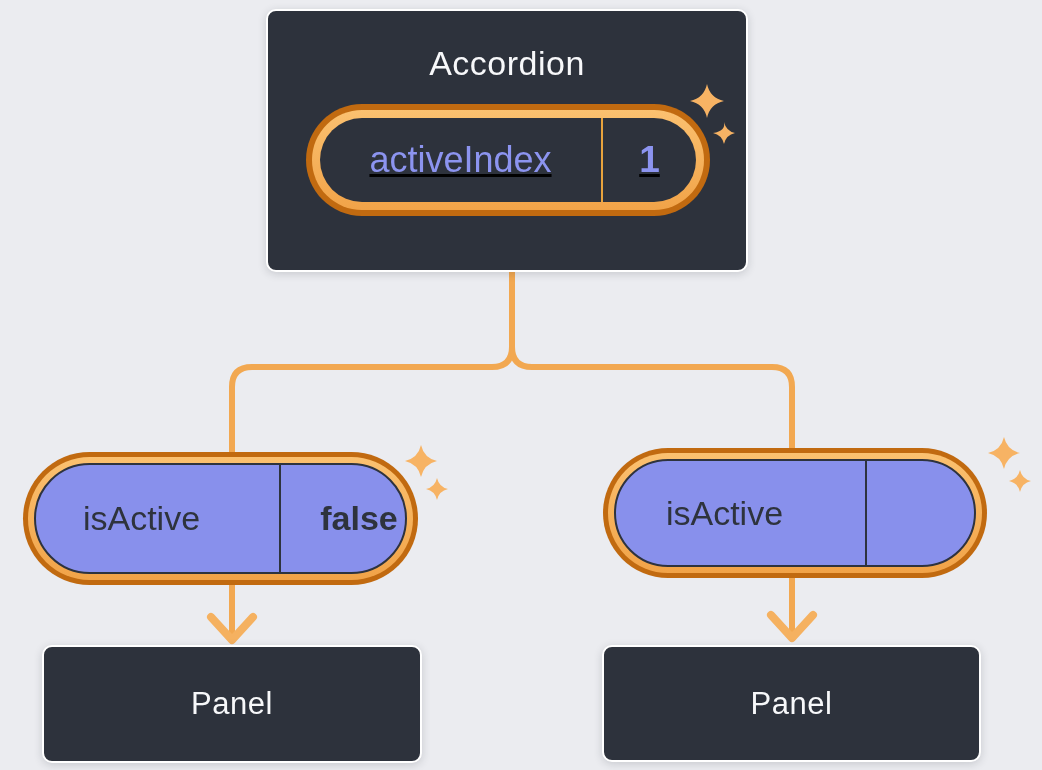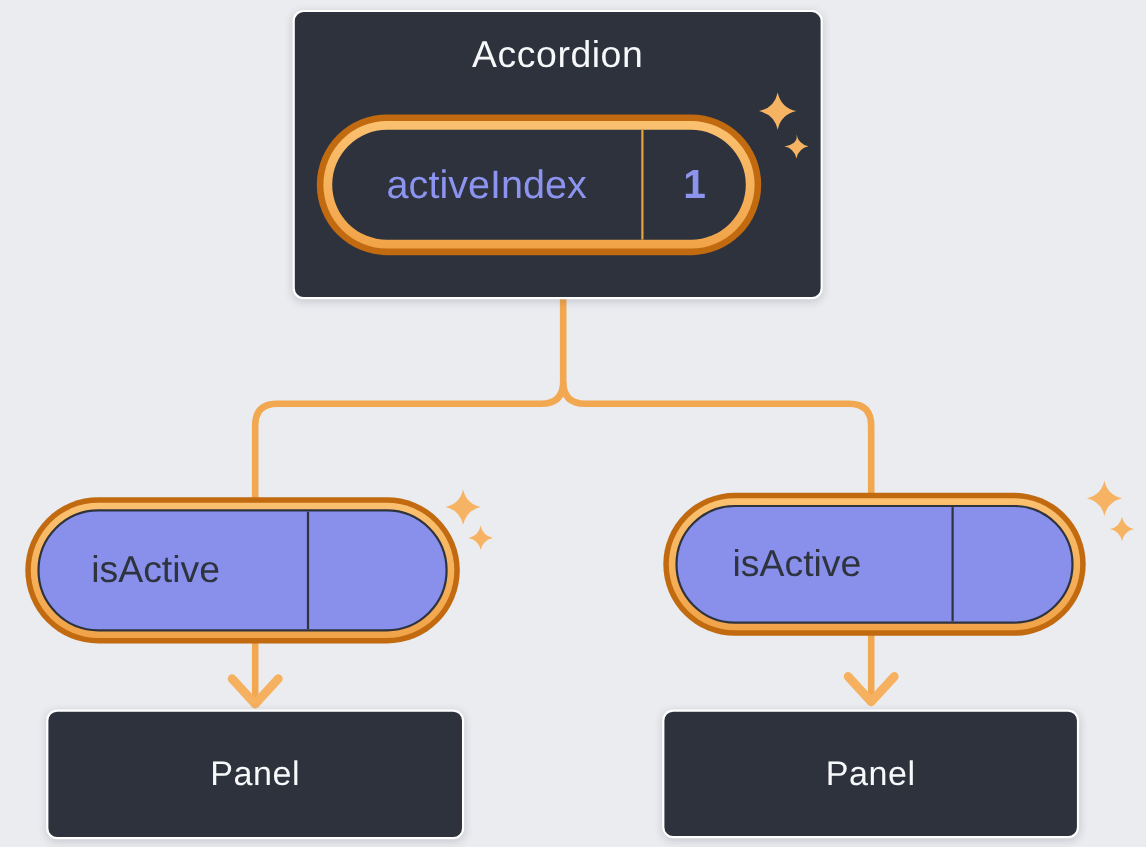--- a/index.html
+++ b/index.html
@@ -23,21 +23,21 @@
     box-sizing: border-box;
     box-shadow: 0 2px 8px rgba(40,45,55,0.18);
     z-index: 2;
     color: #F7F8FA;
   }
   .card.accordion { left: 266px; top: 9px; width: 482px; height: 263px; }
   .card-title {
     text-align: center;
     font-size: 34px;
     line-height: 40px;
-    margin-top: 19px;
+    margin-top: 32px;
     color: #F7F8FA;
     letter-spacing: 0.5px;
   }
   .card.panel { display: flex; align-items: center; justify-content: center; }
   .card.panel-left  { left: 42px;  top: 645px; width: 380px; height: 118px; }
   .card.panel-right { left: 602px; top: 645px; width: 379px; height: 117px; }
   .panel-title { font-size: 31px; letter-spacing: 0.5px; }
 
   
   .pill-outer {
@@ -54,21 +54,21 @@
     background: linear-gradient(180deg, #FBC170 0%, #F1A348 100%);
   }
   .pill-body {
     width: 100%; height: 100%;
     border-radius: 999px;
     box-sizing: border-box;
     display: flex;
     align-items: stretch;
     overflow: hidden;
   }
-  .pill-outer.root-pill { left: 288px; top: 104px; width: 404px; height: 128px; padding: 6px; }
+  .pill-outer.root-pill { left: 306px; top: 104px; width: 404px; height: 112px; padding: 6px; text-decoration: underline; }
   .root-pill .pill-mid  { padding: 8px; }
   .root-pill .pill-body { background: #2D323C; }
   .root-pill .pill-name  { flex: 1; display: flex; align-items: center; justify-content: center; color: #8C94F0; font-size: 36px; }
   .root-pill .pill-sep   { width: 2px; background: #E8A33D; }
   .root-pill .pill-value { width: 93px; display: flex; align-items: center; justify-content: center; color: #8C94F0; font-size: 37px; font-weight: 700; }
 
   .pill-outer.state-pill { padding: 5px; }
   .state-pill .pill-mid  { padding: 6px; }
   .state-pill .pill-body { background: #8890EC; border: 2px solid #2E333E; gap: 32px; }
   .state-pill .pill-name  { display: flex; align-items: center; justify-content: center; color: #2E333D; font-size: 34px; }
@@ -114,20 +114,21 @@
         <div class="pill-value">1</div>
       </div>
     </div>
   </div>
 
   <div class="pill-outer state-pill state-left">
     <div class="pill-mid">
       <div class="pill-body">
         <div class="pill-name">isActive</div>
         <div class="pill-sep"></div>
+        <div class="pill-value">false</div>
       </div>
     </div>
   </div>
 
   <div class="pill-outer state-pill state-right">
     <div class="pill-mid">
       <div class="pill-body">
         <div class="pill-name">isActive</div>
         <div class="pill-sep"></div>
       </div>

